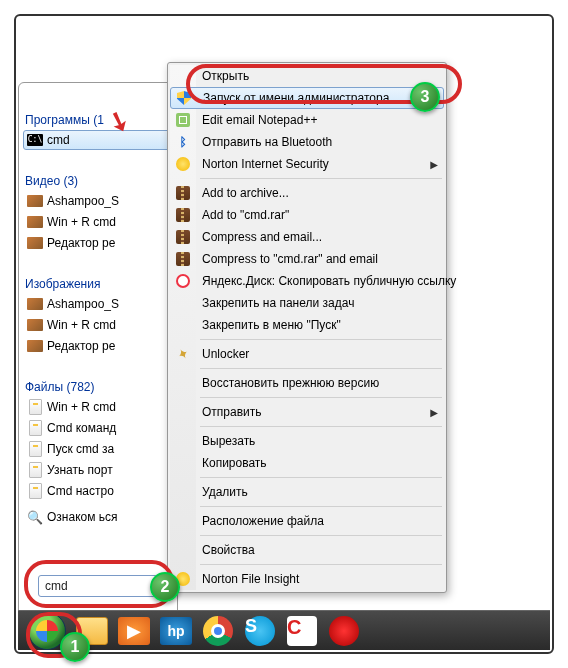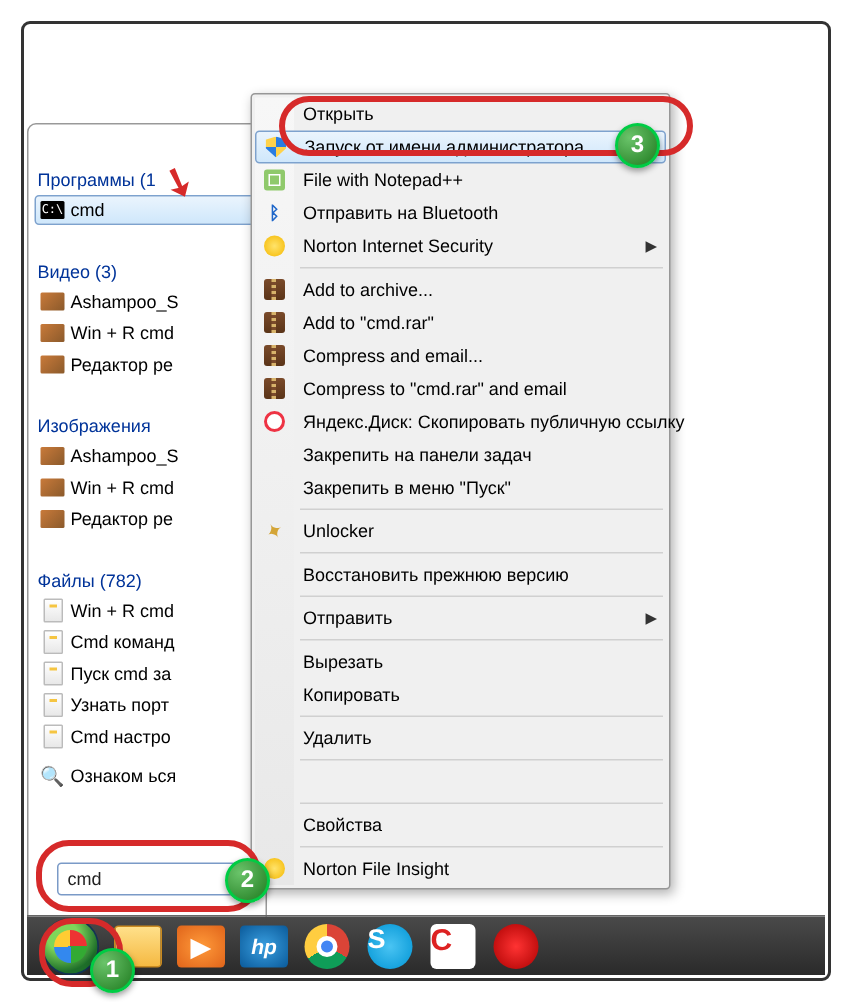--- a/index.html
+++ b/index.html
@@ -78,21 +78,21 @@
   border:1px solid #135; position:relative;
 }
 .start-orb::after{
   content:""; position:absolute; inset:7px; border-radius:50%;
   background: conic-gradient(#e33 0 25%, #3a3 0 50%, #38e 0 75%, #fc3 0 100%);
   filter: blur(.3px);
 }
 .tb-ico { width:32px; height:28px; border-radius:3px; display:flex; align-items:center; justify-content:center; font-size:18px; }
 .folder { background:linear-gradient(#ffe08a,#f5b942); border:1px solid #c98a20; }
 .wmp { background:radial-gradient(#ff9a3a,#e0641a); color:#fff; }
-.hp { background:radial-gradient(#3a9fe0,#0a5a9a); color:#fff; font-weight:bold; font-size:14px;font-style:italic; }
+.hp { background:radial-gradient(#3a9fe0,#0a5a9a); color:#fff; font-weight:bold; font-size:14px; }
 .chrome { background:#fff; border-radius:50%; width:30px; height:30px;
   background: conic-gradient(#db4437 0 33%,#0f9d58 0 66%,#ffcd40 0 100%); position:relative; }
 .chrome::after{content:"";position:absolute;inset:8px;border-radius:50%;background:#4285f4;border:3px solid #fff;}
 .skype { background:radial-gradient(#4ac4f3,#0094d4); border-radius:50%; width:30px;height:30px; color:#fff; font-weight:bold; }
 .ccleaner { background:#fff; border-radius:4px; width:30px;height:30px; color:#d22; font-weight:bold; font-size:20px; }
 .opera { background:radial-gradient(#f33,#a00); border-radius:50%; width:30px; height:30px; }
 
 .callout {
   position:absolute; border:4px solid #d62a2a; border-radius:22px; pointer-events:none; z-index:5;
 }
@@ -218,21 +218,21 @@
       <div class="menu-item hover">
         <span class="mi-icon">
           <div class="shield"></div>
         </span>
         <span>Запуск от имени администратора</span>
       </div>
       <div class="menu-item">
         <span class="mi-icon">
           <div class="np-ico"></div>
         </span>
-        <span>File with Notepad++</span>
+        <span>Edit email Notepad++</span>
       </div>
       <div class="menu-item">
         <span class="mi-icon bt-ico">ᛒ</span>
         <span>Отправить на Bluetooth</span>
       </div>
       <div class="menu-item">
         <span class="mi-icon">
           <div class="nis-ico"></div>
         </span>
         <span>Norton Internet Security</span>
@@ -303,20 +303,21 @@
         <span>Копировать</span>
       </div>
       <div class="menu-sep"></div>
       <div class="menu-item">
         <span class="mi-icon"></span>
         <span>Удалить</span>
       </div>
       <div class="menu-sep"></div>
       <div class="menu-item">
         <span class="mi-icon"></span>
+        <span>Расположение файла</span>
       </div>
       <div class="menu-sep"></div>
       <div class="menu-item">
         <span class="mi-icon"></span>
         <span>Свойства</span>
       </div>
       <div class="menu-sep"></div>
       <div class="menu-item">
         <span class="mi-icon">
           <div class="nis-ico"></div>

